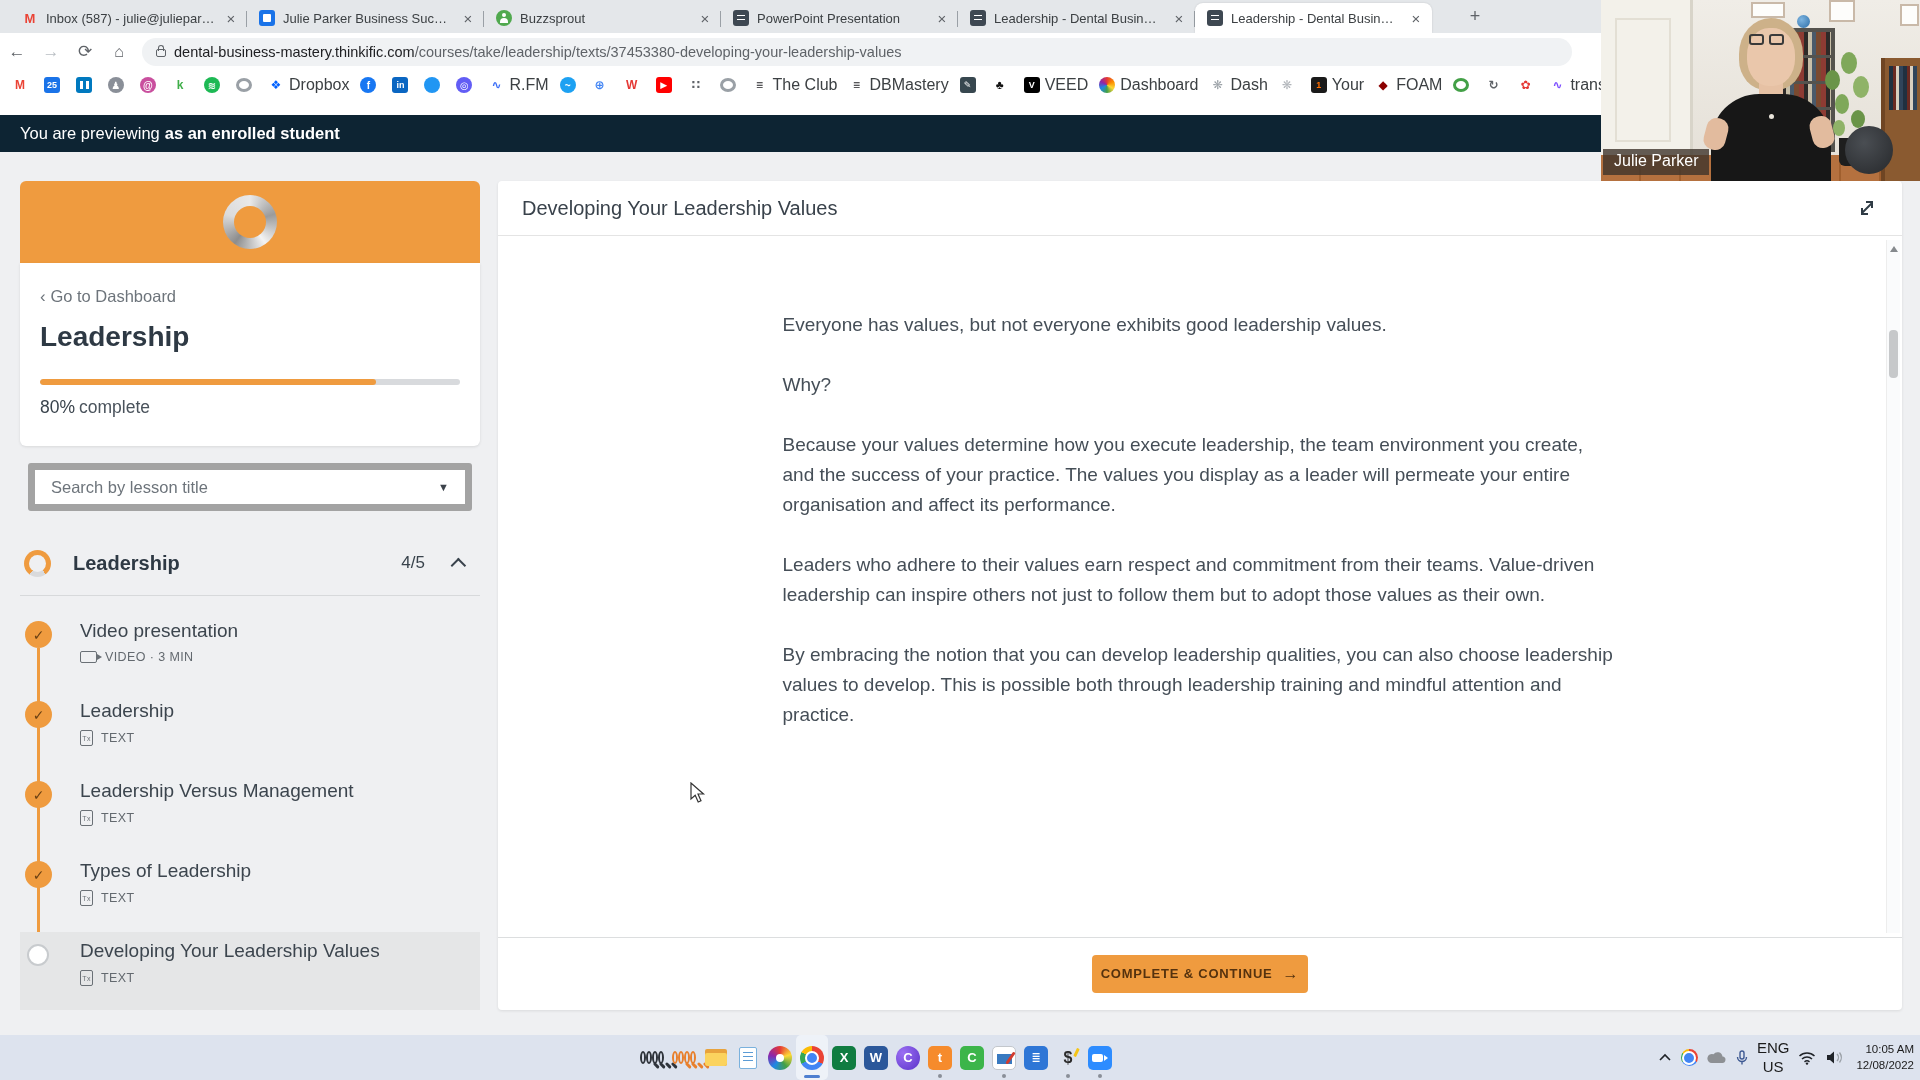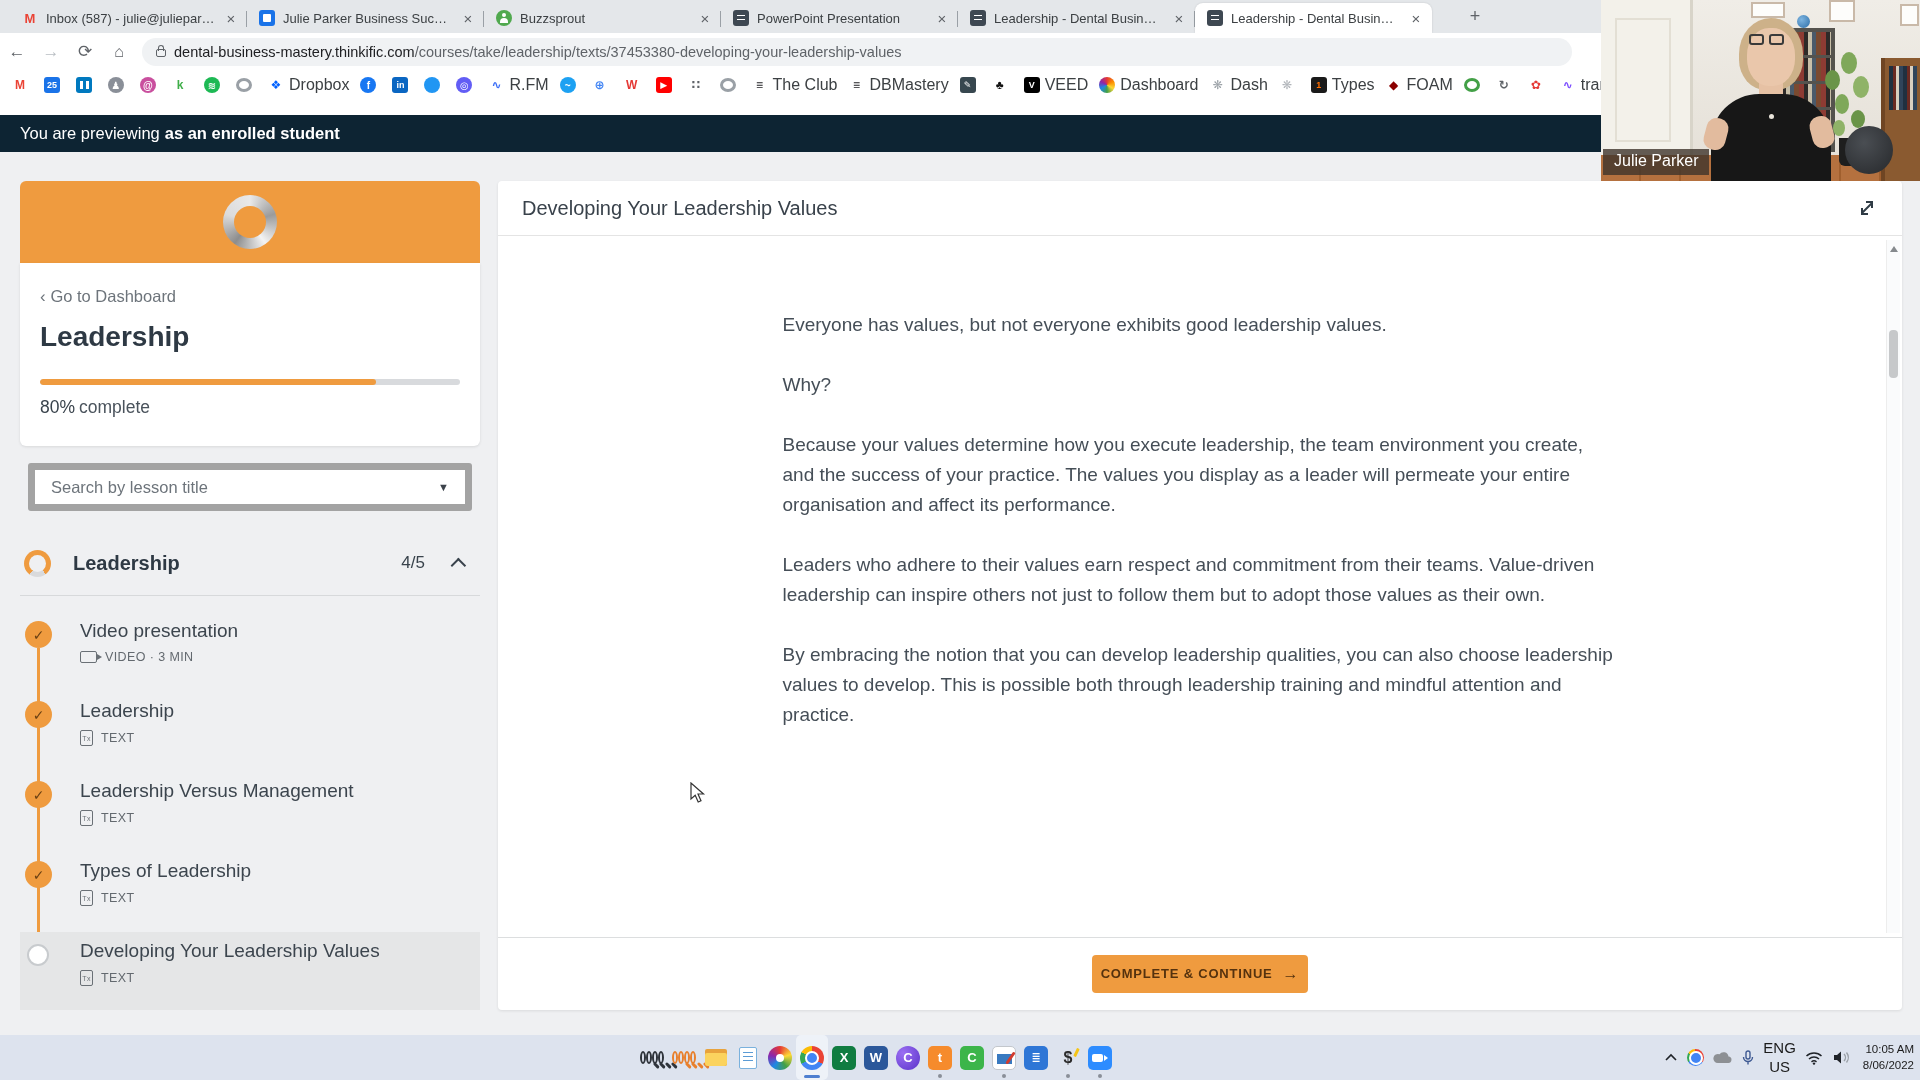--- a/index.html
+++ b/index.html
@@ -370,21 +370,21 @@
           <span class="bm-label">Dash</span>
         </span>
 
         <span class="bm">
           <span class="bi bare" style="color: rgb(176, 180, 185);">❋</span>
           <span class="bm-label"></span>
         </span>
 
         <span class="bm">
           <span class="bi sq" style="color: rgb(255, 109, 0); background: rgb(26, 26, 26);">1</span>
-          <span class="bm-label">Types</span>
+          <span class="bm-label">Your</span>
         </span>
 
         <span class="bm">
           <span class="bi bare" style="color: rgb(139, 0, 0);">◆</span>
           <span class="bm-label">FOAM</span>
         </span>
 
         <span class="bm">
           <span class="bi ring2"></span>
           <span class="bm-label"></span>
@@ -703,21 +703,21 @@
       <svg width="18" height="14" viewBox="0 0 18 14">
           <path d="M1.5 5 a11 11 0 0 1 15 0 M4 8 a7.5 7.5 0 0 1 10 0 M6.5 10.8 a4 4 0 0 1 5 0" fill="none" stroke="#1f2328" stroke-width="1.5"></path>
           <circle cx="9" cy="12.6" r="1.2" fill="#1f2328"></circle>
         </svg>
       <svg width="20" height="15" viewBox="0 0 20 15">
           <path d="M2 5 h3 l4 -3.5 v12 L5 10 H2 z" fill="#1f2328"></path>
           <path d="M12 4 a5 5 0 0 1 0 7 M14.5 2.5 a8 8 0 0 1 0 10" fill="none" stroke="#9aa0a6" stroke-width="1.4"></path>
         </svg>
       <div class="clock">
         <div>10:05 AM</div>
-        <div>8/06/2022</div>
+        <div>12/08/2022</div>
       </div>
     </div>
   </div>
 
   <svg class="cursor" width="20" height="22" viewBox="0 0 20 22">
     <polygon points="1,1 1,17 5.2,13.2 8.2,20 11,18.8 8,12 13.5,12" fill="#fff" stroke="#333" stroke-width="1.2"></polygon>
   </svg>
 
 </div>
 

